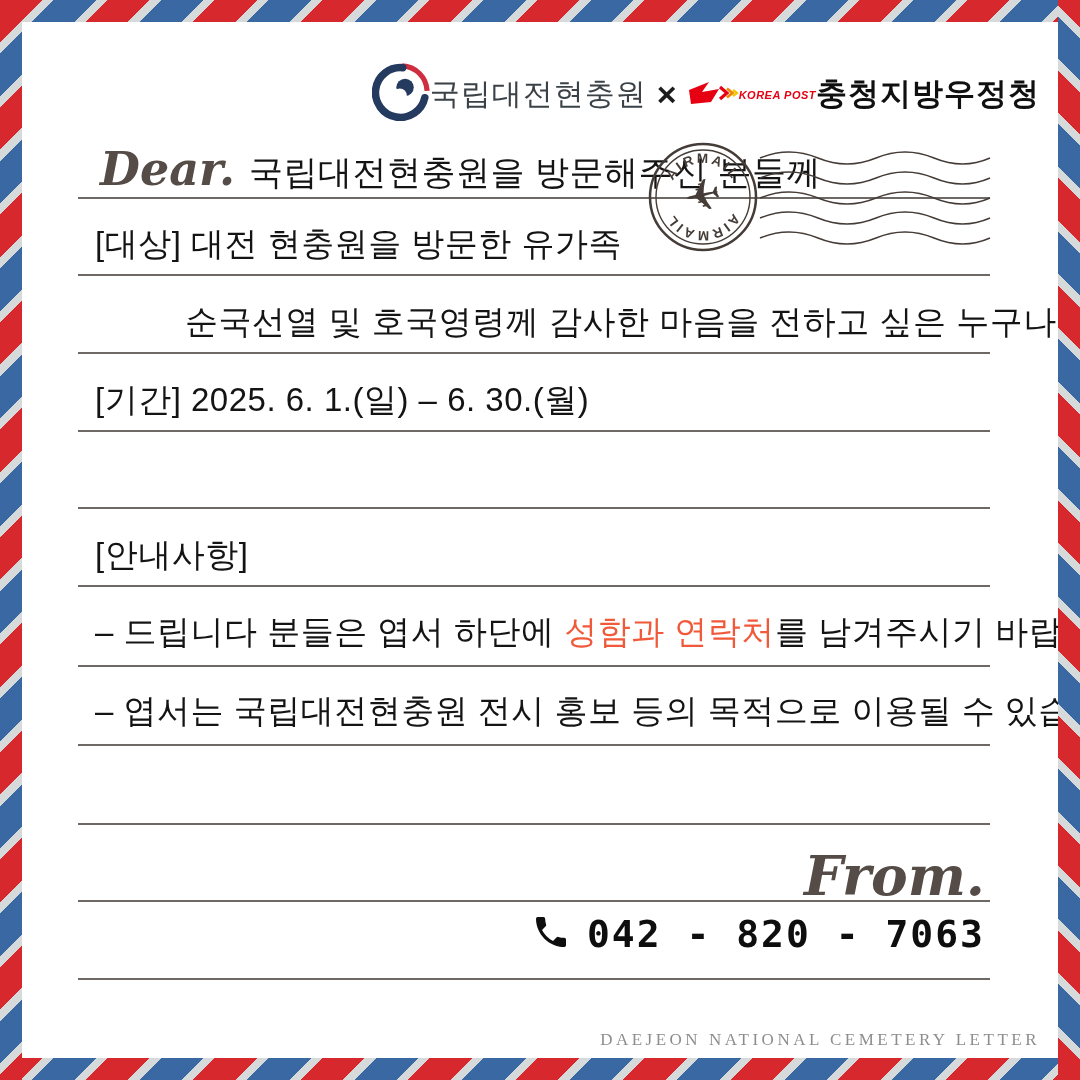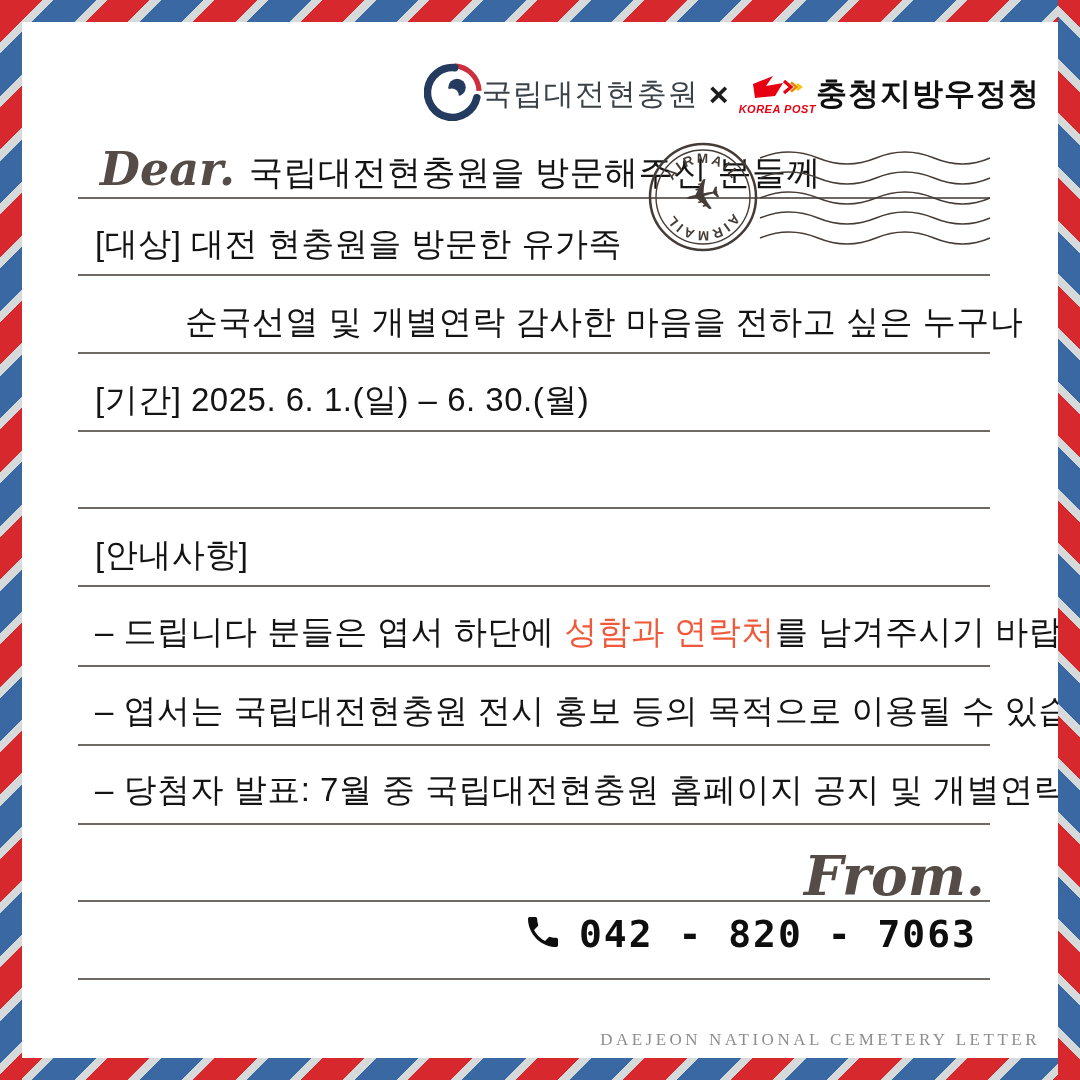--- a/index.html
+++ b/index.html
@@ -13,38 +13,38 @@
     background:repeating-linear-gradient(135deg,#d7282e 0 30px,#d7dadb 30px 38px,#3968a2 38px 68px,#d7dadb 68px 76px);}
   .strip-left{top:0;bottom:0;left:0;width:22px;
     background:repeating-linear-gradient(135deg,#d7282e 0 30px,#d7dadb 30px 38px,#3968a2 38px 68px,#d7dadb 68px 76px);}
   .strip-right{top:0;bottom:0;right:0;width:22px;
     background:repeating-linear-gradient(45deg,#d7282e 0 30px,#d7dadb 30px 38px,#3968a2 38px 68px,#d7dadb 68px 76px);}
 
   
   .logo-row{position:absolute;top:62px;right:40px;height:64px;display:flex;align-items:center;gap:0;}
   .org-name{font-size:30px;color:#3a4147;font-weight:500;letter-spacing:1px;}
   .collab-x{font-size:34px;font-weight:bold;color:#1c1c1c;margin:0 10px;}
-  .post-logo{display:flex;flex-direction:column;align-items:center;line-height:1;}
+  .post-logo{display:flex;flex-direction:row;align-items:center;line-height:1;}
   .post-symbol-text{font-size:11px;font-weight:bold;font-style:italic;color:#e60012;letter-spacing:.5px;margin-top:2px;}
   .post-name{font-size:31px;font-weight:bold;color:#101010;letter-spacing:1px;}
 
   
   .rule{position:absolute;left:78px;width:912px;height:2px;background:#6e6965;z-index:1;}
 
   
   .row{position:absolute;font-size:33px;color:#141414;white-space:nowrap;z-index:2;letter-spacing:.5px;}
   .script{font-family:"DejaVu Serif", serif;font-style:italic;font-weight:bold;color:#564c47;}
   .dear-row{position:absolute;top:142px;left:100px;display:flex;align-items:flex-end;gap:14px;z-index:2;}
   .dear-label{font-size:46px;}
   .dear-text{font-size:34px;color:#141414;letter-spacing:.5px;}
   .hl{color:#f05a3a;}
   .from-row{position:absolute;top:843px;right:95px;display:flex;align-items:baseline;gap:14px;z-index:2;}
   .from-label{font-size:55px;}
   .from-text{font-size:34px;color:#141414;}
-  .phone-row{position:absolute;top:912px;right:103px;display:flex;align-items:center;gap:16px;z-index:2;}
+  .phone-row{position:absolute;top:912px;right:95px;display:flex;align-items:center;gap:16px;z-index:2;}
   .phone-number{font-family:"DejaVu Sans Mono", monospace;font-size:38px;font-weight:bold;
                 color:#0e0e0e;letter-spacing:2px;}
   .footer-text{position:absolute;top:1030px;right:40px;font-family:"Liberation Serif", serif;
                font-size:17px;letter-spacing:3.5px;color:#8d8d8d;z-index:2;}
   .stamp{position:absolute;top:138px;left:645px;z-index:3;}
 </style>
 </head>
 <body>
 
 <div class="canvas">
@@ -115,28 +115,27 @@
   <div class="rule" style="top:430px"></div>
   <div class="rule" style="top:507px"></div>
   <div class="rule" style="top:585px"></div>
   <div class="rule" style="top:665px"></div>
   <div class="rule" style="top:744px"></div>
   <div class="rule" style="top:823px"></div>
   <div class="rule" style="top:900px"></div>
   <div class="rule" style="top:978px"></div>
 
   <div class="row" style="top:222px;left:95px">[대상] 대전 현충원을 방문한 유가족</div>
-  <div class="row" style="top:300px;left:185px">순국선열 및 개별연락 감사한 마음을 전하고 싶은 누구나</div>
+  <div class="row" style="top:300px;left:185px">순국선열 및 호국영령께 감사한 마음을 전하고 싶은 누구나</div>
   <div class="row" style="top:378px;left:95px">[기간] 2025. 6. 1.(일) – 6. 30.(월)</div>
   <div class="row" style="top:533px;left:95px">[안내사항]</div>
   <div class="row" style="top:610px;left:95px">
     <span>– 드립니다 분들은 엽서 하단에 </span><span class="hl">성함과 연락처</span><span>를 남겨주시기 바랍니다.</span>
   </div>
   <div class="row" style="top:689px;left:95px">– 엽서는 국립대전현충원 전시 홍보 등의 목적으로 이용될 수 있습니다.</div>
-  <div class="row" style="top:768px;left:95px">– 당첨자 발표: 7월 중 국립대전현충원 홈페이지 공지 및 개별연락</div>
 
   <div class="from-row">
     <span class="script from-label">From.</span>
   </div>
 
   <div class="phone-row">
     <span>
       <svg width="40" height="40" viewBox="0 0 24 24">
         <path fill="#0e0e0e" d="M6.62 10.79a15.05 15.05 0 0 0 6.59 6.59l2.2-2.2a1 1 0 0 1 1.01-.24c1.12.37 2.33.57 3.58.57a1 1 0 0 1 1 1V20a1 1 0 0 1-1 1C10.85 21 3 13.15 3 4a1 1 0 0 1 1-1h3.5a1 1 0 0 1 1 1c0 1.25.2 2.45.57 3.57a1 1 0 0 1-.25 1.02l-2.2 2.2z"></path>
       </svg>

